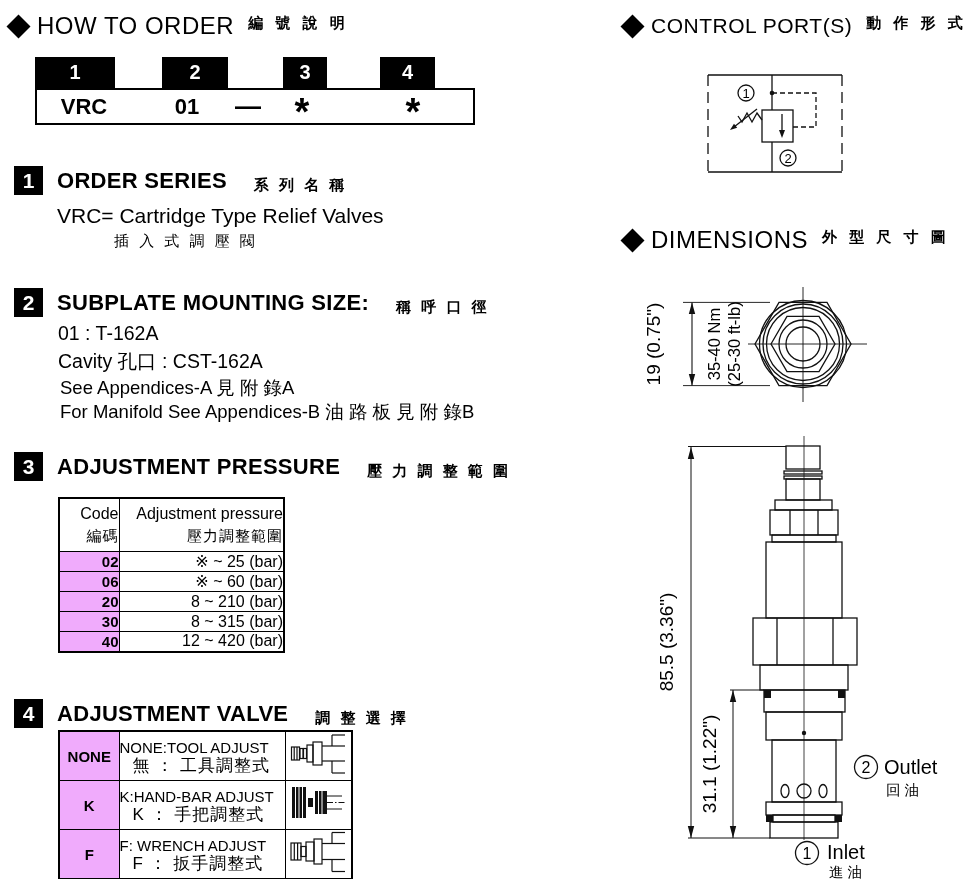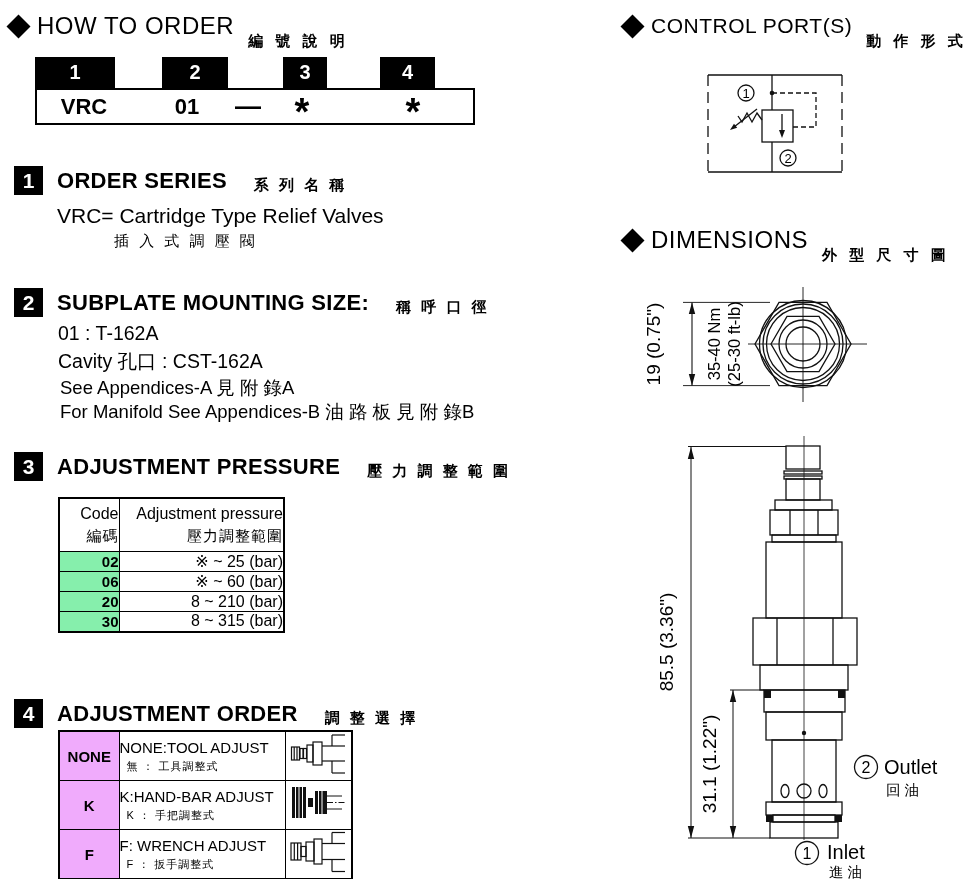--- a/index.html
+++ b/index.html
@@ -4,21 +4,21 @@
 <style>
   html,body{margin:0;padding:0}
   body{width:980px;height:879px;position:relative;background:#fff;color:#000;
        font-family:"Liberation Sans","DejaVu Sans",sans-serif;overflow:hidden}
   .abs{position:absolute}
 
   
   .main-head{position:absolute;display:flex;align-items:flex-start}
   .h-diamond{width:17px;height:17px;background:#000;transform:rotate(45deg);flex:none;margin:6px 10px 0 4px}
   .main-title{font-weight:normal;font-size:24px;line-height:28px;letter-spacing:.5px;white-space:nowrap}
-  .main-zh{font-size:15px;font-weight:bold;margin-left:14px;margin-top:20px;letter-spacing:4px;white-space:nowrap}
+  .main-zh{font-size:15px;font-weight:bold;margin-left:14px;margin-top:2px;letter-spacing:4px;white-space:nowrap}
 
   
   .sec-head{position:absolute;display:flex;align-items:flex-start}
   .marker{width:29px;height:29px;background:#000;color:#fff;font-weight:bold;font-size:21px;
           line-height:29px;text-align:center;flex:none}
   .sec-title{font-weight:bold;font-size:22px;line-height:29px;margin-left:14px;letter-spacing:.3px;white-space:nowrap}
   .sec-zh{font-size:15px;font-weight:bold;margin-left:27px;margin-top:10px;letter-spacing:3px;white-space:nowrap}
 
   
   .order-strip{position:absolute;left:35px;top:57px;width:400px;height:31px;display:flex}
@@ -39,31 +39,31 @@
 
   
   table{border-collapse:collapse;position:absolute;background:#fff}
   .p-table{left:58px;top:497px;width:227px;border:2.5px solid #000;table-layout:fixed}
   .p-table th,.p-table td{border:1.7px solid #000;text-align:right;padding:0;vertical-align:middle}
   .p-table th{font-weight:normal;height:52px}
   .p-table .th-en{font-size:16px;line-height:22px}
   .p-table .th-zh{font-size:15px;line-height:22px;letter-spacing:1px}
   .p-table col.cc{width:60px}
   .p-table tbody tr{height:20px}
-  .p-table td.code{background:#86efac;font-weight:bold;font-size:15px}
+  .p-table td.code{background:#f0abfc;font-weight:bold;font-size:15px}
   .p-table td.pres{font-size:16px}
 
   
   .o-table{left:58px;top:730px;width:293px;border:2.5px solid #000;table-layout:fixed}
   .o-table td{border:1.7px solid #000;padding:0;vertical-align:middle}
   .o-table tr{height:48px}
   .o-table col.oc1{width:60px}.o-table col.oc2{width:166px}.o-table col.oc3{width:67px}
   .o-table td.code{background:#f0abfc;font-weight:bold;font-size:15px;text-align:center}
   .o-table .d-en{font-size:15px;line-height:19px;padding-left:0;white-space:nowrap}
-  .o-table .d-zh{font-size:11px;line-height:18px;padding-left:7px;letter-spacing:1px;white-space:nowrap}
+  .o-table .d-zh{font-size:17px;line-height:18px;padding-left:13px;letter-spacing:1px;white-space:nowrap}
   .o-table td.icon-cell{text-align:center}
 
   svg text{font-family:"Liberation Sans","DejaVu Sans",sans-serif;fill:#000}
 </style>
 </head>
 <body>
 
 <div class="main-head" style="left:6px;top:12px">
   <span class="h-diamond"></span>
   <span class="main-title">HOW TO ORDER</span>
@@ -138,26 +138,30 @@
         <td class="pres">※ ~ 60 (bar)</td>
       </tr>
   <tr>
         <td class="code">20</td>
         <td class="pres">8 ~ 210 (bar)</td>
       </tr>
   <tr>
         <td class="code">30</td>
         <td class="pres">8 ~ 315 (bar)</td>
       </tr>
+  <tr>
+        <td class="code">40</td>
+        <td class="pres">12 ~ 420 (bar)</td>
+      </tr>
   </tbody>
 </table>
 
 <div class="sec-head" style="left:14px;top:699px">
   <span class="marker">4</span>
-  <span class="sec-title">ADJUSTMENT ORDER</span>
+  <span class="sec-title">ADJUSTMENT VALVE</span>
   <span class="sec-zh">調 整 選 擇</span>
 </div>
 
 <table class="o-table">
   <colgroup>
       <col class="oc1">
       <col class="oc2">
       <col class="oc3">
     </colgroup>
   <tbody>

